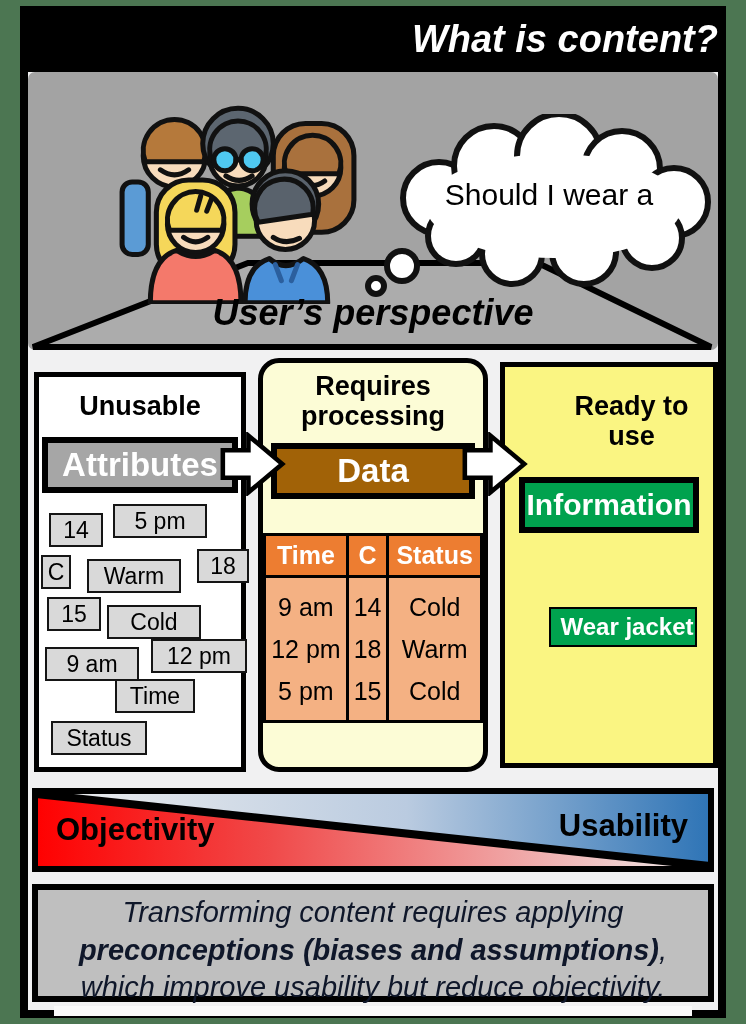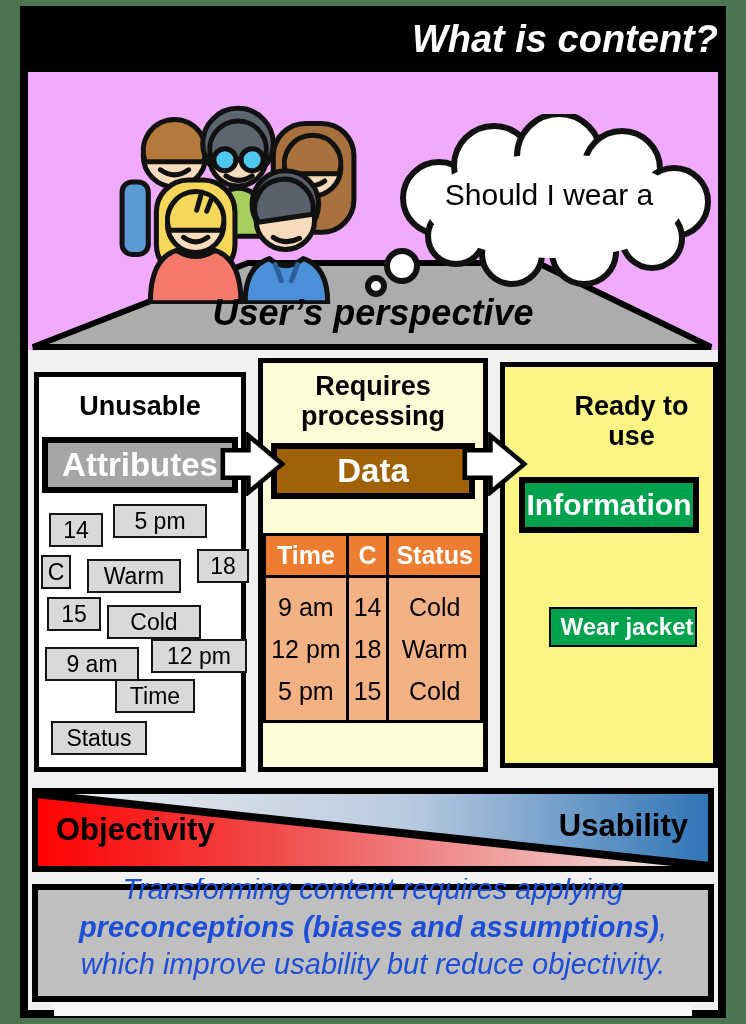--- a/index.html
+++ b/index.html
@@ -15,37 +15,37 @@
     border-left:8px solid #000;border-right:8px solid #000;border-bottom:8px solid #000;
     box-sizing:border-box;
   }
   
   .title-bar{
     height:66px;background:#000;color:#fff;
     display:flex;align-items:center;justify-content:flex-end;
     font-size:38px;font-weight:bold;font-style:italic;
   }
   
-  .people-section{position:relative;height:278px;background:#f0abfc;}
+  .people-section{position:relative;height:278px;background:#a3a3a3;border-radius:7px;}
   .people-svg{position:absolute;left:84px;top:10px;width:252px;height:222px;z-index:3;}
   .cloud-svg{position:absolute;left:336px;top:42px;width:370px;height:185px;z-index:2;}
   .cloud-text{
     position:absolute;left:356px;top:104px;width:330px;z-index:3;
     text-align:center;font-size:30px;line-height:1.25;color:#000;
   }
   .roof-svg{position:absolute;left:0;bottom:0;width:690px;height:92px;z-index:1;}
   .roof-label{
     position:absolute;bottom:16px;left:0;width:100%;z-index:4;
     text-align:center;font-size:36px;font-weight:bold;font-style:italic;color:#000;
   }
   
   .columns-section{position:relative;height:432px;background:#F1F1F2;}
   .col{position:absolute;box-sizing:border-box;border:5px solid #000;}
   .col-left{left:6px;top:22px;width:212px;height:400px;background:#fff;}
-  .col-mid{left:230px;top:8px;width:230px;height:414px;background:#FCFCD6;}
+  .col-mid{left:230px;top:8px;width:230px;height:414px;background:#FCFCD6;border-radius:21px;}
   .col-right{left:472px;top:12px;width:218px;height:406px;background:#FAF582;}
   .col-heading{
     text-align:center;font-size:27px;font-weight:bold;color:#000;line-height:1.12;
   }
   .col-left  .col-heading{margin-top:14px;}
   .col-mid   .col-heading{margin-top:8px;padding:0 36px;}
   .col-right .col-heading{margin-top:24px;padding-left:45px;}
   .stage-box{
     box-sizing:border-box;border:6px solid #000;height:56px;
     display:flex;align-items:center;justify-content:center;
@@ -95,23 +95,23 @@
   .spectrum-svg{position:absolute;left:4px;top:6px;width:682px;height:84px;}
   .spectrum-label{
     position:absolute;top:30px;font-size:31px;font-weight:bold;color:#000;z-index:3;
   }
   .label-objectivity{left:28px;}
   .label-usability{right:30px;top:26px;}
   
   .footer-box{
     margin:6px 4px 0;height:118px;background:#BFBFBF;
     border:6px solid #000;box-sizing:border-box;
-    display:flex;align-items:flex-end;justify-content:center;
-    text-align:center;font-style:italic;font-size:29px;line-height:1.3;color:#1d4ed8;
-    padding:12px 30px;
+    display:flex;align-items:flex-start;justify-content:center;
+    text-align:center;font-style:italic;font-size:29px;line-height:1.3;color:#0f172a;
+    padding:4px 30px;
   }
   .footer-box b{font-weight:bold;}
   .bottom-strip{height:10px;background:#fafafa;margin:4px 26px 0;}
 </style>
 </head>
 <body>
 
 <div class="frame">
 
   <div class="title-bar">

